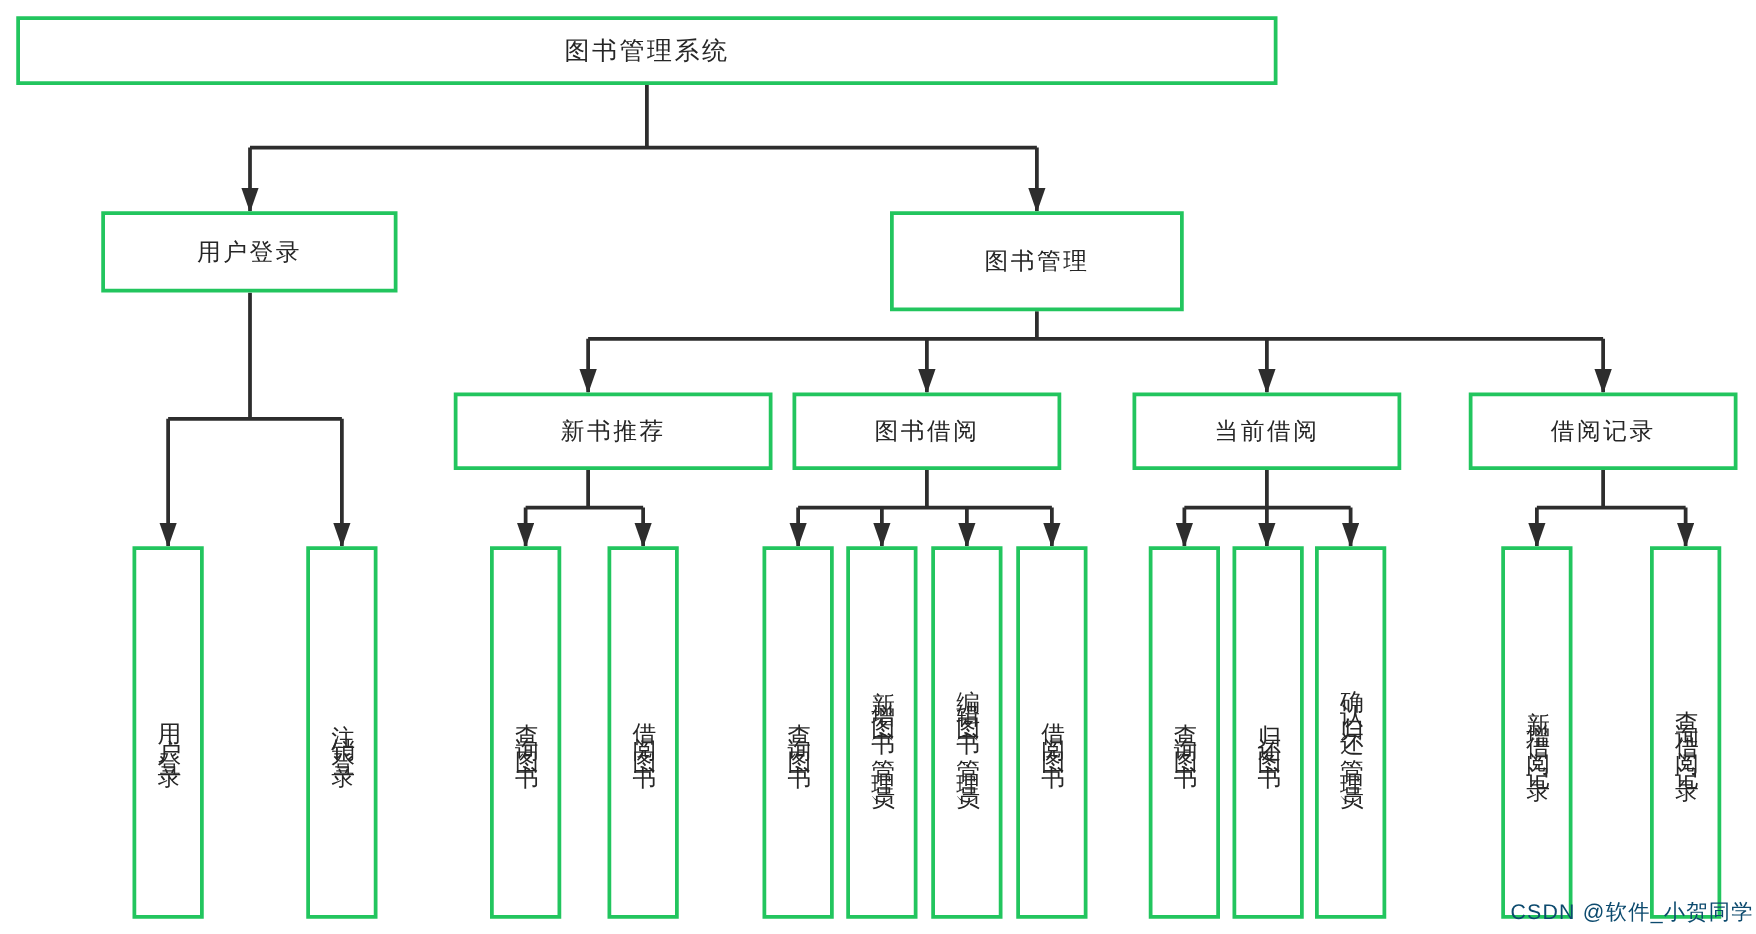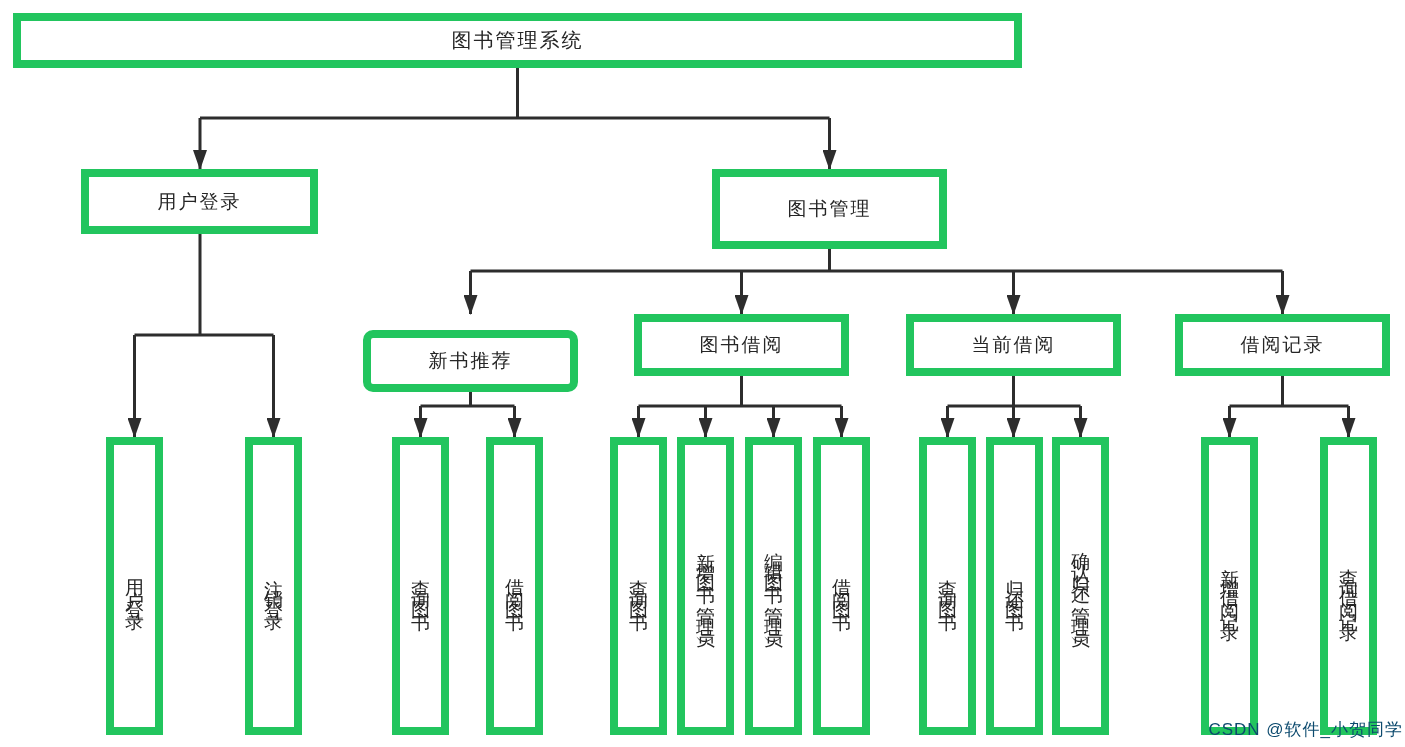--- a/index.html
+++ b/index.html
@@ -14,21 +14,21 @@
   .connector-layer {
     position: absolute;
     left: 0; top: 0;
     width: 1405px; height: 747px;
     z-index: 1;
   }
   .node {
     position: absolute;
     box-sizing: border-box;
     background: #ffffff;
-    border: 8px solid #22c55e;
+    border: 3px solid #22c55e;
     display: flex;
     align-items: center;
     justify-content: center;
     color: #262626;
     z-index: 2;
   }
   .h-node { font-size: 19px; letter-spacing: 2px; white-space: nowrap; }
   .root-node { font-size: 20px; letter-spacing: 2px; }
   .v-node span {
     writing-mode: vertical-rl;
@@ -94,21 +94,21 @@
       <path d="M1229.5,406 V437" marker-end="url(#arw)"></path>
       <path d="M1348.5,406 V437" marker-end="url(#arw)"></path>
     </g>
   </svg>
 
   <div class="node h-node root-node" style="left:13px; top:13px; width:1009px; height:55px;">图书管理系统</div>
 
   <div class="node h-node" style="left:81px; top:169px; width:237px; height:65px;">用户登录</div>
   <div class="node h-node" style="left:712px; top:169px; width:235px; height:80px;">图书管理</div>
 
-  <div class="node h-node" style="left:363px; top:330px; width:215px; height:62px;border-radius:10px;">新书推荐</div>
+  <div class="node h-node" style="left:363px; top:314px; width:255px; height:62px;">新书推荐</div>
   <div class="node h-node" style="left:634px; top:314px; width:215px; height:62px;">图书借阅</div>
   <div class="node h-node" style="left:906px; top:314px; width:215px; height:62px;">当前借阅</div>
   <div class="node h-node" style="left:1175px; top:314px; width:215px; height:62px;">借阅记录</div>
 
   <div class="node v-node" style="left:106px; top:437px; width:57px; height:298px;">
     <span>用户登录</span>
   </div>
   <div class="node v-node" style="left:245px; top:437px; width:57px; height:298px;">
     <span>注销登录</span>
   </div>

